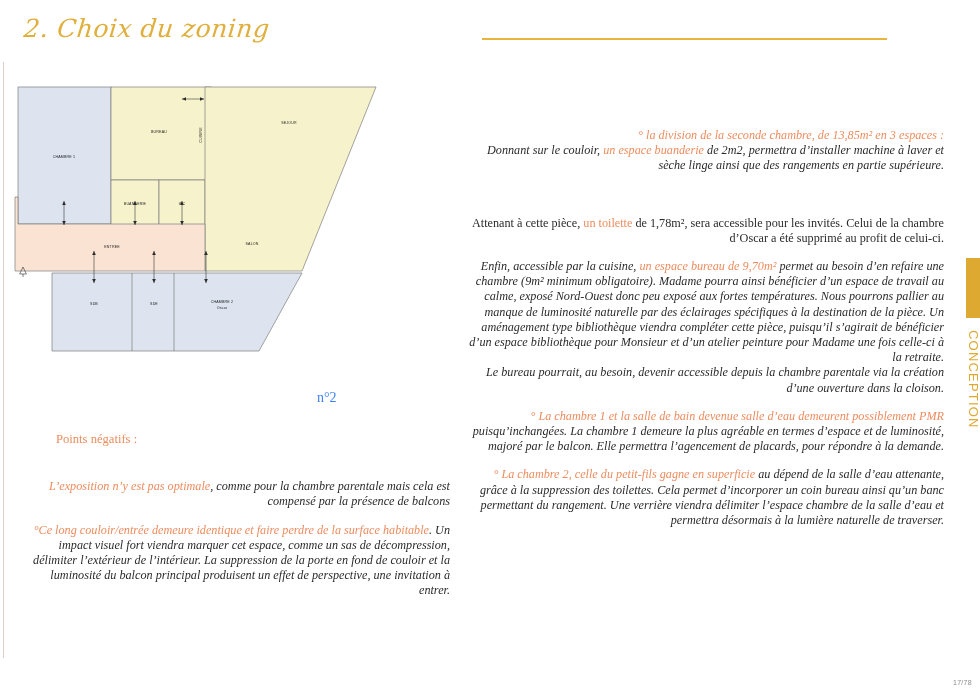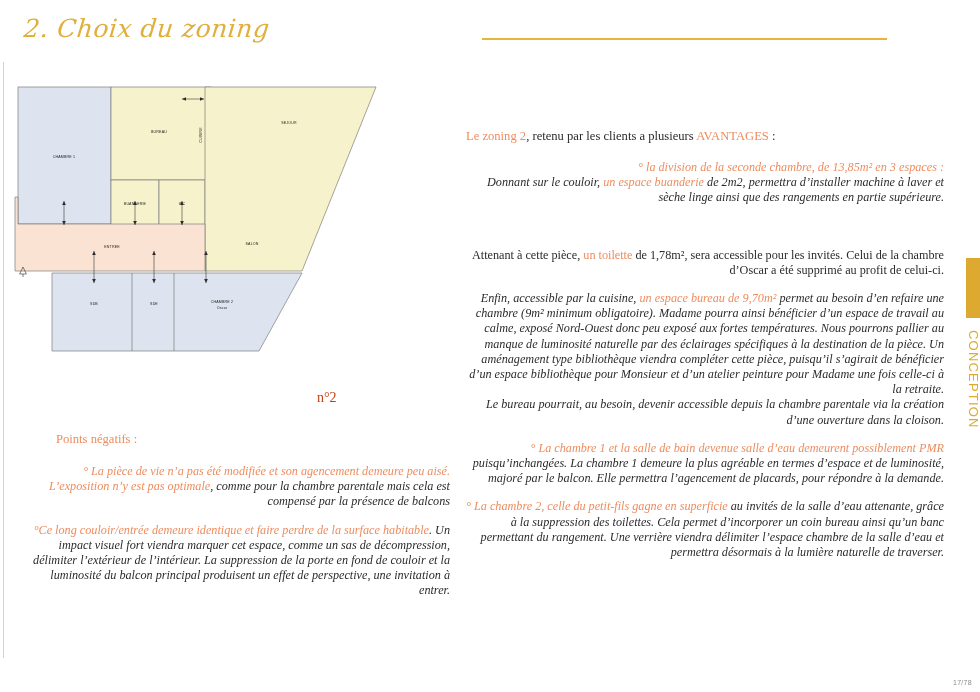--- a/index.html
+++ b/index.html
@@ -74,21 +74,21 @@
     font-family: "Liberation Sans", sans-serif;
     font-size: 3.6px;
     fill: #1d1d1d;
     text-anchor: middle;
     letter-spacing: 0.15px;
   }
   .plan-num {
     position: absolute; left: 303px; top: 307px;
     font-family: "Liberation Serif", serif;
     font-size: 14px;
-    color: #c2410c;
+    color: #3b82f6;
   }
 
   
   .col-left {
     position: absolute; left: 26px; top: 432px; width: 424px;
   }
   .col-right {
     position: absolute; left: 466px; top: 128px; width: 478px;
   }
   .para {
@@ -203,34 +203,31 @@
         <line x1="9" y1="191" x2="9" y2="194" stroke="#2b2b2b" stroke-width="0.6"></line>
       </g>
     </svg>
     <div class="plan-num">n°2</div>
   </div>
 
   <div class="col-left">
     <div class="neg-head">Points négatifs :</div>
 
     <div class="para">
-      <span class="hl">° La pièce de vie n’a pas été modifiée et son agencement demeure peu aisé.</span><br>
+      <br>
       <span class="hl">L’exposition n’y est pas optimale</span><span>, comme pour la chambre parentale mais cela est compensé par la présence de balcons</span>
     </div>
 
     <div class="para">
       <span class="hl">°Ce long couloir/entrée demeure identique et faire perdre de la surface habitable</span><span>. Un impact visuel fort viendra marquer cet espace, comme un sas de décompression, délimiter l’extérieur de l’intérieur. La suppression de la porte en fond de couloir et la luminosité du balcon principal produisent un effet de perspective, une invitation à entrer.</span>
     </div>
   </div>
 
   <div class="col-right">
 
-    <div class="lead">
-      <span class="hl">Le zoning 2</span><span>, retenu par les clients a plusieurs </span><span class="hl">AVANTAGES</span><span> :</span>
-    </div>
 
     <div class="para tight">
       <span class="hl">° la division de la seconde chambre, de 13,85m² en 3 espaces :</span><br>
       <span class="roman">Donnant sur le couloir, </span><span class="hl">un espace buanderie</span><span class="roman"> de 2m2, permettra d’installer machine à laver et sèche linge ainsi que des rangements en partie supérieure.</span>
     </div>
 
     <div class="para roman">
       <span>Attenant à cette pièce, </span><span class="hl">un toilette</span><span> de 1,78m², sera accessible pour les invités. Celui de la chambre d’Oscar a été supprimé au profit de celui-ci.</span>
     </div>
 
@@ -238,17 +235,17 @@
       <span>Enfin, accessible par la cuisine, </span><span class="hl">un espace bureau de 9,70m²</span><span> permet au besoin d’en refaire une chambre (9m² minimum obligatoire). Madame pourra ainsi bénéficier d’un espace de travail au calme, exposé Nord-Ouest donc peu exposé aux fortes températures. Nous pourrons pallier au manque de luminosité naturelle par des éclairages spécifiques à la destination de la pièce. Un aménagement type bibliothèque viendra compléter cette pièce, puisqu’il s’agirait de bénéficier d’un espace bibliothèque pour Monsieur et d’un atelier peinture pour Madame une fois celle-ci à la retraite.</span><br>
       <span>Le bureau pourrait, au besoin, devenir accessible depuis la chambre parentale via la création d’une ouverture dans la cloison.</span>
     </div>
 
     <div class="para">
       <span class="hl">° La chambre 1 et la salle de bain devenue salle d’eau demeurent possiblement PMR</span><br>
       <span> puisqu’inchangées. La chambre 1 demeure la plus agréable en termes d’espace et de luminosité, majoré par le balcon. Elle permettra l’agencement de placards, pour répondre à la demande.</span>
     </div>
 
     <div class="para">
-      <span class="hl">° La chambre 2, celle du petit-fils gagne en superficie</span><span> au invités de la salle d’eau attenante, grâce à la suppression des toilettes. Cela permet d’incorporer un coin bureau ainsi qu’un banc permettant du rangement. Une verrière viendra délimiter l’espace chambre de la salle d’eau et permettra désormais à la lumière naturelle de traverser.</span>
+      <span class="hl">° La chambre 2, celle du petit-fils gagne en superficie</span><span> au dépend de la salle d’eau attenante, grâce à la suppression des toilettes. Cela permet d’incorporer un coin bureau ainsi qu’un banc permettant du rangement. Une verrière viendra délimiter l’espace chambre de la salle d’eau et permettra désormais à la lumière naturelle de traverser.</span>
     </div>
   </div>
 
 </div>
 
 </body></html>

